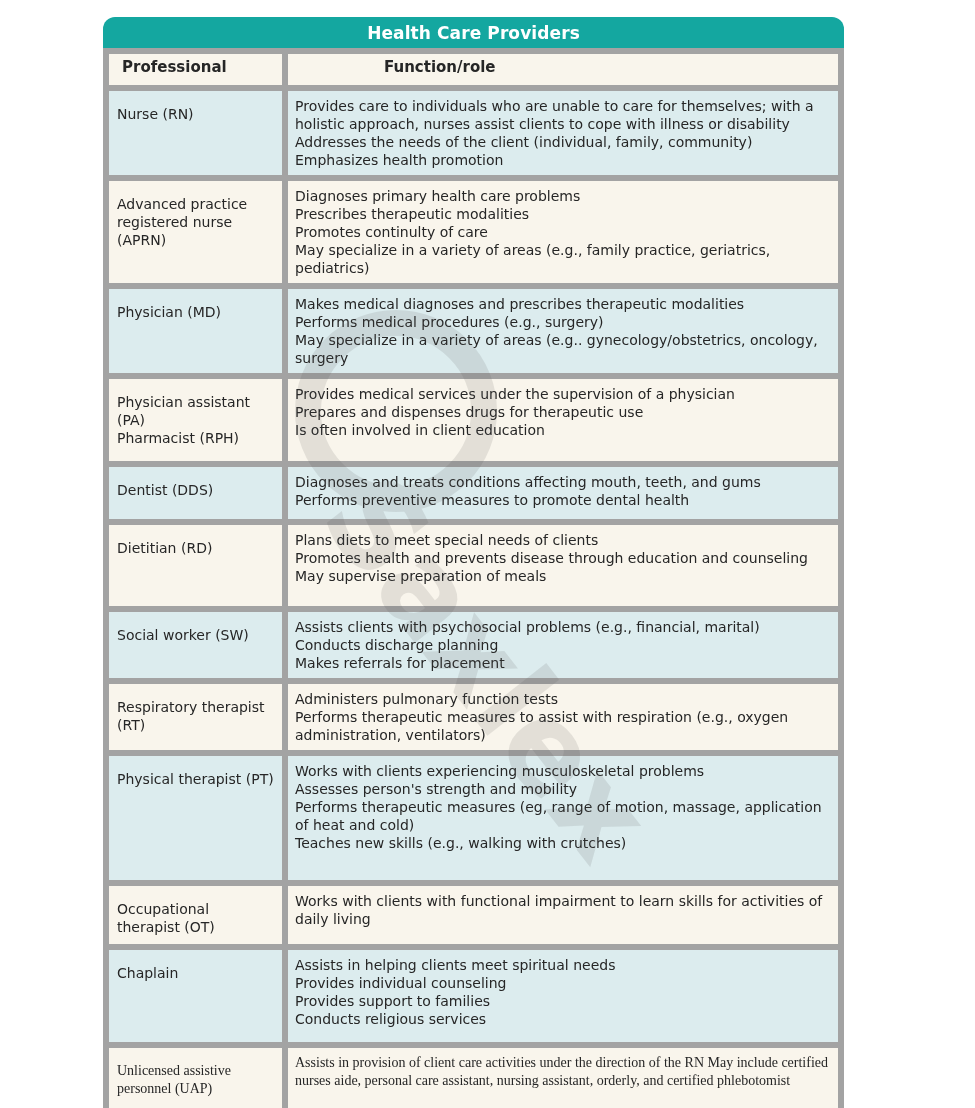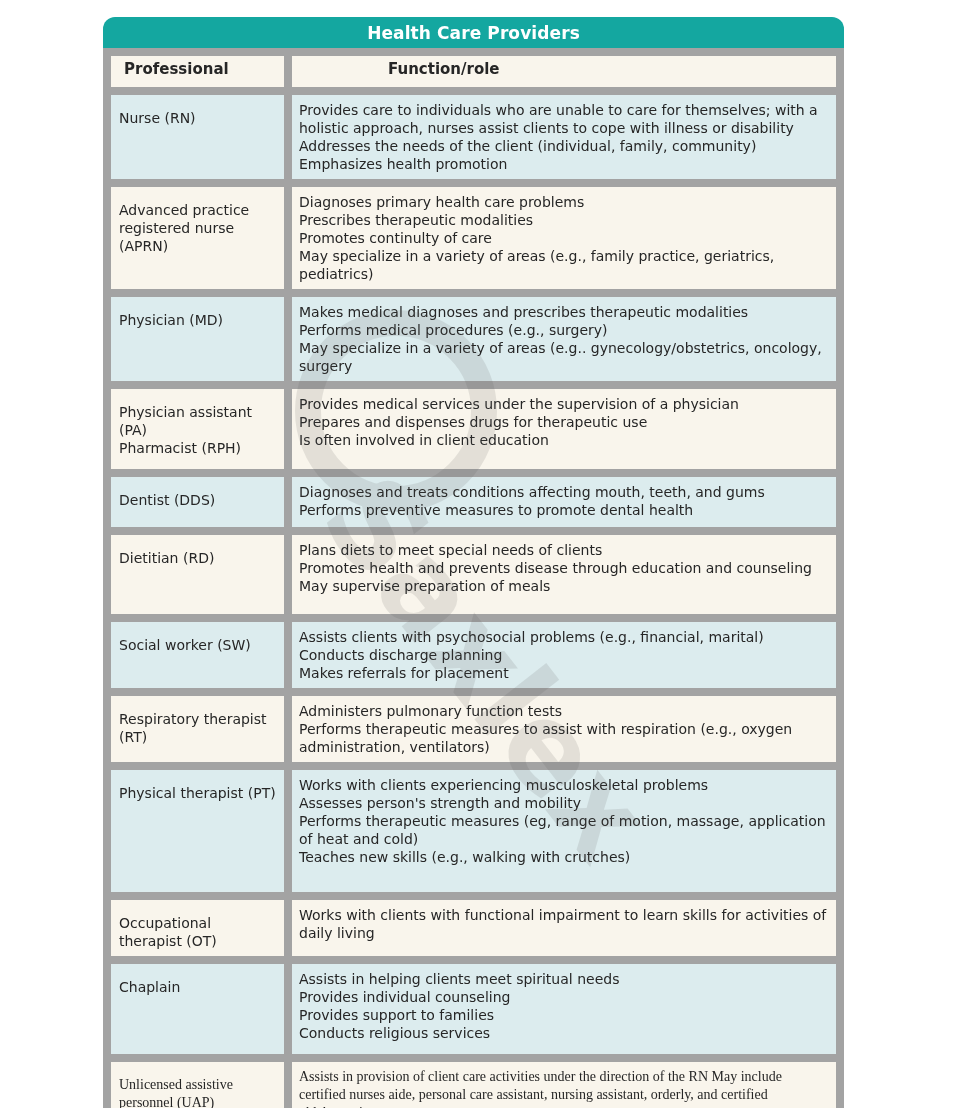--- a/index.html
+++ b/index.html
@@ -3,21 +3,21 @@
 <meta charset="utf-8">
 <style>
   html, body { margin: 0; padding: 0; background: #ffffff; }
   body { width: 975px; height: 1108px; position: relative; overflow: hidden;
          font-family: "DejaVu Sans", sans-serif; }
   .wrap { position: absolute; left: 103px; top: 17px; width: 741px; }
   .title-bar { background: #14a7a0; color: #ffffff; height: 31px; border-radius: 12px 12px 0 0;
                display: flex; align-items: center; justify-content: center;
                font-weight: bold; font-size: 17px; letter-spacing: 0.1px; }
   table { border-collapse: collapse; width: 741px; table-layout: fixed; }
-  td, th { border: 8px solid #a3a3a3; vertical-align: top; color: #262626;
+  td, th { border: 6px solid #a3a3a3; vertical-align: top; color: #262626;
            font-size: 14px; line-height: 18px; }
   th { background: #f9f5ec; font-weight: bold; text-align: left; height: 27px;
        padding: 4px 8px 0 13px; font-size: 15px; }
   th.func { padding-left: 96px; }
   td.prof { width: 152px; padding: 14px 6px 6px 8px; }
   td.func { padding: 6px 8px 6px 7px; }
   tr.teal td { background: #dcecee; }
   tr.cream td { background: #f9f5ec; }
   .line { display: block; }
   .watermark { position: absolute; left: 285px; top: 300px; width: 420px; height: 500px;

